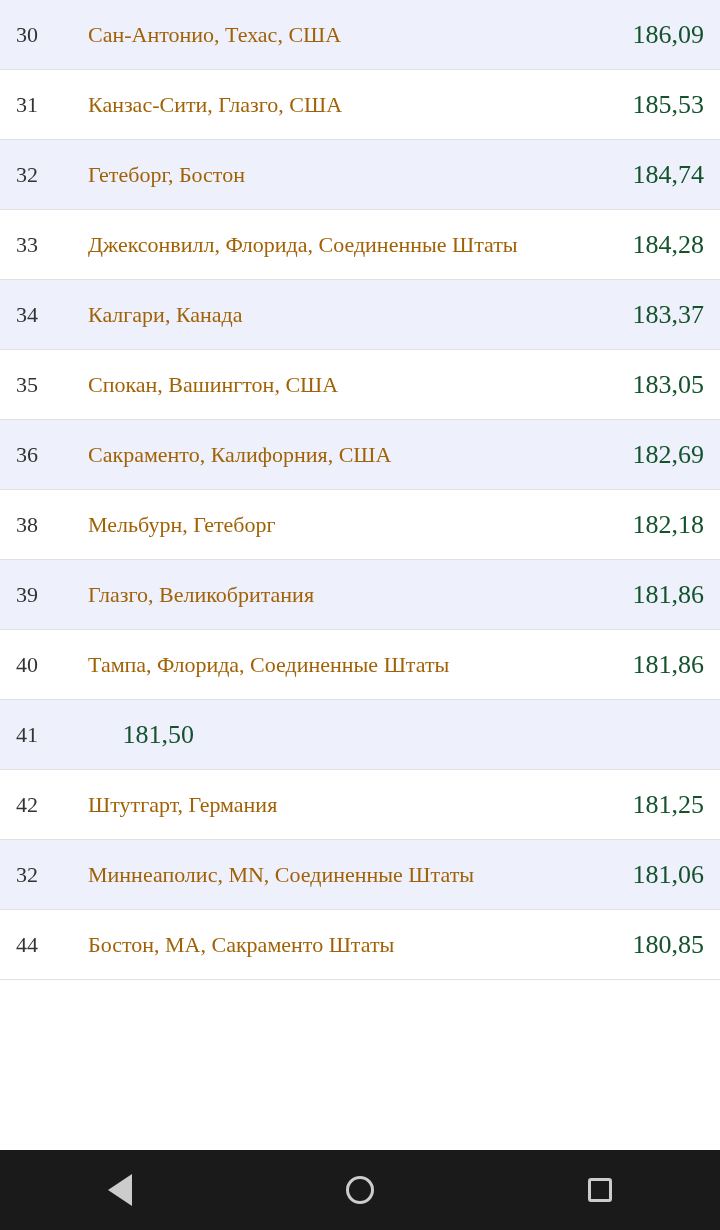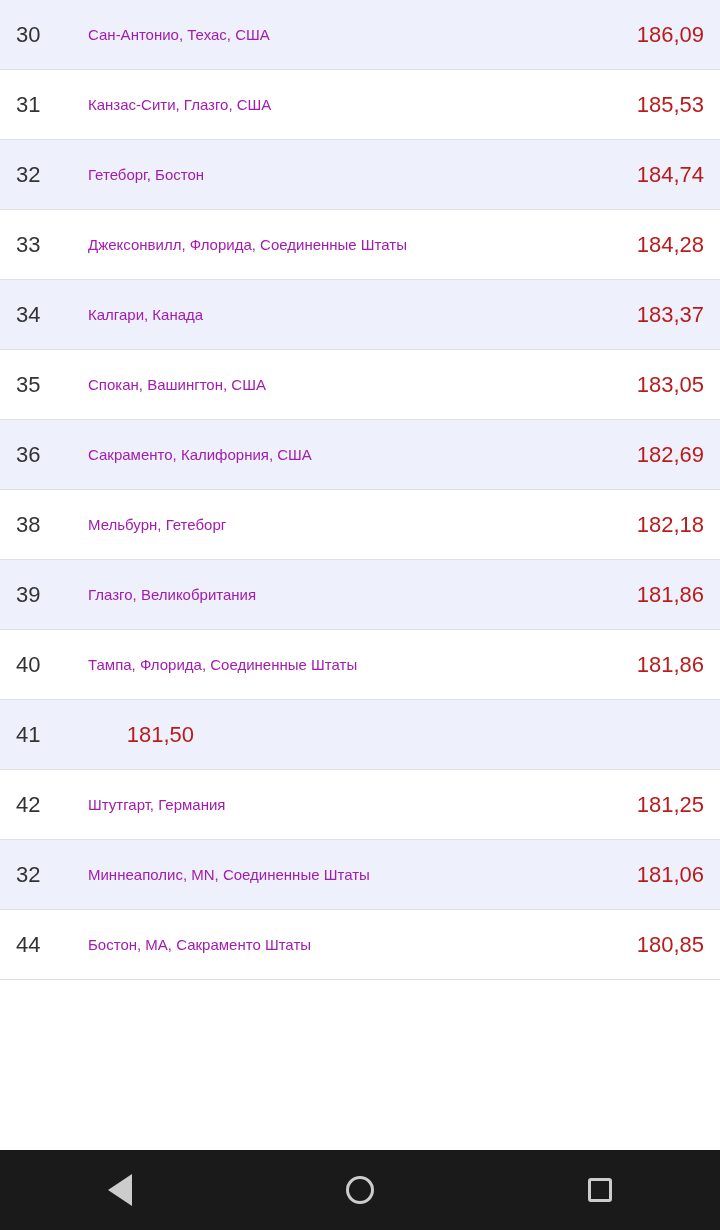--- a/index.html
+++ b/index.html
@@ -21,20 +21,21 @@
     .table-container {
       flex: 1;
       overflow: hidden;
     }
 
     .table-row {
       display: flex;
       align-items: center;
       border-bottom: 1px solid #e0e0e0;
       min-height: 70px;
+      font-family: Liberation Serif, serif;
     }
 
     .table-row:nth-child(odd) {
       background-color: #eef0fb;
     }
 
     .table-row:nth-child(even) {
       background-color: #ffffff;
     }
 
@@ -43,30 +44,30 @@
       min-width: 80px;
       padding: 12px 16px;
       font-size: 22px;
       color: #333333;
       font-weight: normal;
     }
 
     .cell-city {
       flex: 1;
       padding: 12px 8px;
-      font-size: 15px;
-      color: #a21caf;
+      font-size: 22px;
+      color: #a16207;
     }
 
     .cell-value {
       width: 130px;
       min-width: 130px;
       padding: 12px 16px;
-      font-size: 22px;
-      color: #b91c1c;
+      font-size: 26px;
+      color: #14532d;
       text-align: right;
     }
 
     
     .android-nav {
       height: 80px;
       background: #1a1a1a;
       display: flex;
       align-items: center;
       justify-content: space-around;

